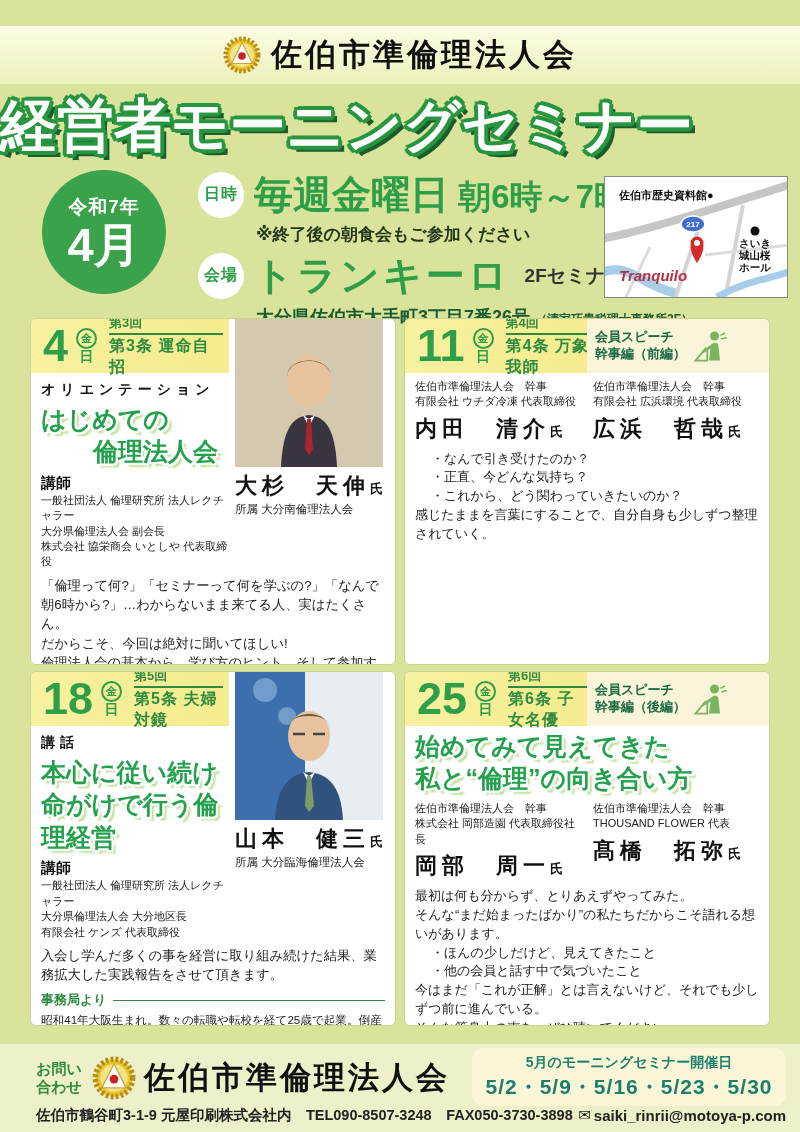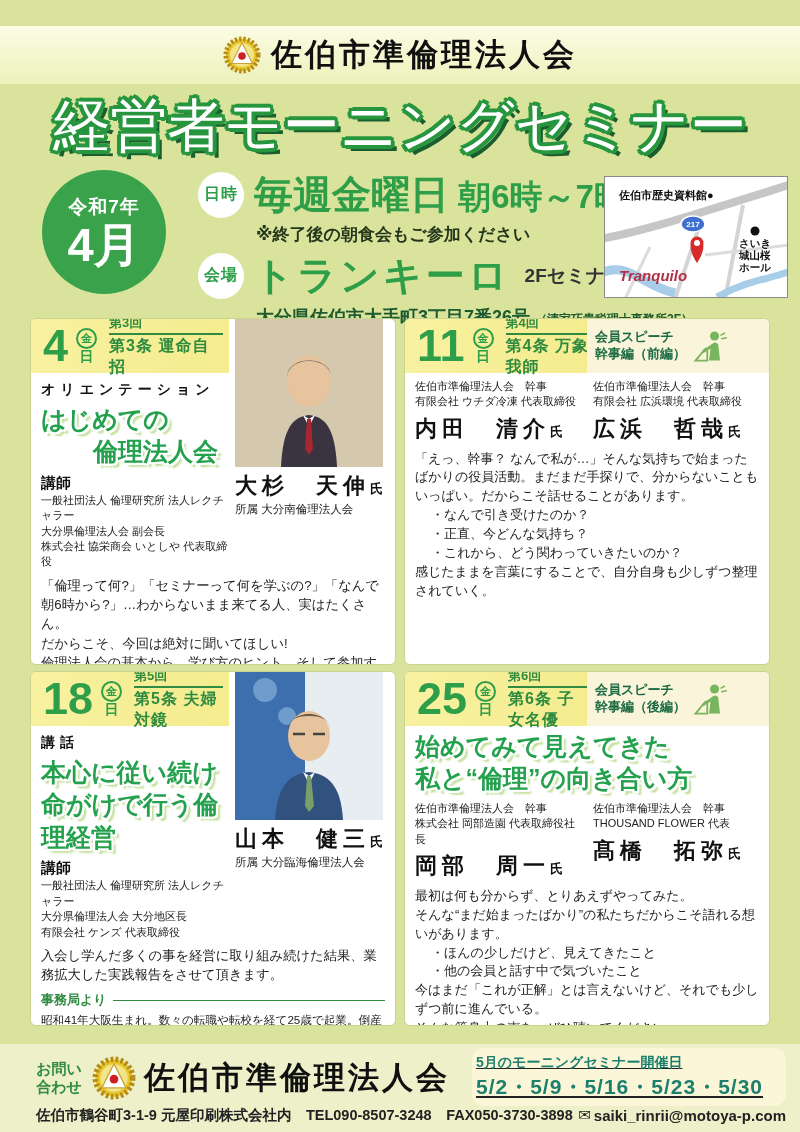--- a/index.html
+++ b/index.html
@@ -2,21 +2,21 @@
 <html><head>
 <meta charset="utf-8">
 <style>
   html,body{margin:0;padding:0;background:#c9d48b;}
   .poster{position:relative;width:800px;height:1132px;margin:0 auto;background:#d9e39b;
     overflow:hidden;font-family:"Liberation Sans","DejaVu Sans",sans-serif;color:#222;}
   
   .header-band{margin-top:26px;height:58px;background:linear-gradient(180deg,#fcfce4,#edf1bb);
     display:flex;align-items:center;justify-content:center;gap:10px;}
   .org-name{font-size:31px;font-weight:bold;color:#101010;letter-spacing:3px;}
-  .main-title{text-align:center;font-size:57px;font-weight:normal;color:#fff;letter-spacing:0px;
+  .main-title{font-size:57px;font-weight:bold;color:#fff;letter-spacing:0px;
     margin-top:12px;line-height:1.05;
     text-shadow:-3px -3px 0 #27963f,0 -3px 0 #27963f,3px -3px 0 #27963f,-3px 0 0 #27963f,
       3px 0 0 #27963f,-3px 3px 0 #27963f,0 3px 0 #27963f,3px 3px 0 #27963f,
       -4px 1px 0 #27963f,4px 1px 0 #27963f,1px 4px 0 #27963f,1px -4px 0 #27963f,
       6px 6px 0 #1b5e2e;}
   
   .info{position:relative;margin:12px 30px 0;height:142px;}
   .month-circle{position:absolute;left:12px;top:2px;width:124px;height:124px;border-radius:50%;
     background:#3ba24c;color:#fff;display:flex;flex-direction:column;align-items:center;justify-content:center;}
   .era{font-size:19px;font-weight:bold;letter-spacing:1px;}
@@ -76,21 +76,21 @@
   .office-label{color:#2e8b3f;font-weight:bold;font-size:13px;flex:0 0 auto;}
   .office-line{flex:1;border-top:1.5px solid #2e8b3f;height:0;}
   .office-text{font-size:11.6px;line-height:1.42;color:#222;margin-top:3px;}
   
   .footer{position:absolute;left:0;right:0;bottom:0;height:88px;background:#edf0c8;}
   .contact{position:absolute;left:34px;top:12px;display:flex;align-items:center;gap:8px;}
   .contact-label{color:#2e8b3f;font-weight:bold;font-size:15px;width:50px;line-height:1.2;text-align:center;}
   .footer-org{font-size:31px;font-weight:bold;color:#101010;letter-spacing:3px;white-space:nowrap;}
   .footer-addr{position:absolute;left:36px;bottom:7px;font-size:14.5px;font-weight:bold;color:#222;white-space:nowrap;}
   .may-box{position:absolute;right:14px;top:4px;width:306px;background:#fbf6d7;border-radius:12px;
-    padding:6px 4px 5px;text-decoration:underline;}
+    text-align:center;padding:6px 4px 5px;}
   .may-title{color:#1c7f6e;font-weight:bold;font-size:14px;}
   .may-dates{color:#1c7f6e;font-weight:bold;font-size:21px;letter-spacing:1px;margin-top:1px;}
   .email{position:absolute;right:14px;bottom:8px;font-size:15px;font-weight:bold;color:#222;
     display:flex;align-items:center;gap:3px;}
   .map text{font-family:"Liberation Sans","DejaVu Sans",sans-serif;}
   .tranquilo{font-family:"Liberation Serif","DejaVu Serif",serif;}
 </style>
 </head>
 <body>
 
@@ -244,21 +244,20 @@
         </div>
         <div class="sp-block">
           <div class="sp-org">佐伯市準倫理法人会　幹事</div>
           <div class="sp-org">有限会社 広浜環境 代表取締役</div>
           <div class="sp-name">
             <span>広浜　哲哉</span><span class="sp-suffix">氏</span>
           </div>
         </div>
       </div>
       <div class="body" style="font-size:13px">
-        <span class="line">「えっ、幹事？ なんで私が…」そんな気持ちで始まったばかりの役員活動。まだまだ手探りで、分からないこともいっぱい。だからこそ話せることがあります。</span>
         <span class="line bullet">・なんで引き受けたのか？</span>
         <span class="line bullet">・正直、今どんな気持ち？</span>
         <span class="line bullet">・これから、どう関わっていきたいのか？</span>
         <span class="line">感じたままを言葉にすることで、自分自身も少しずつ整理されていく。</span>
 
       </div>
     </div>
 
     <div class="card">
       <div class="card-top">

